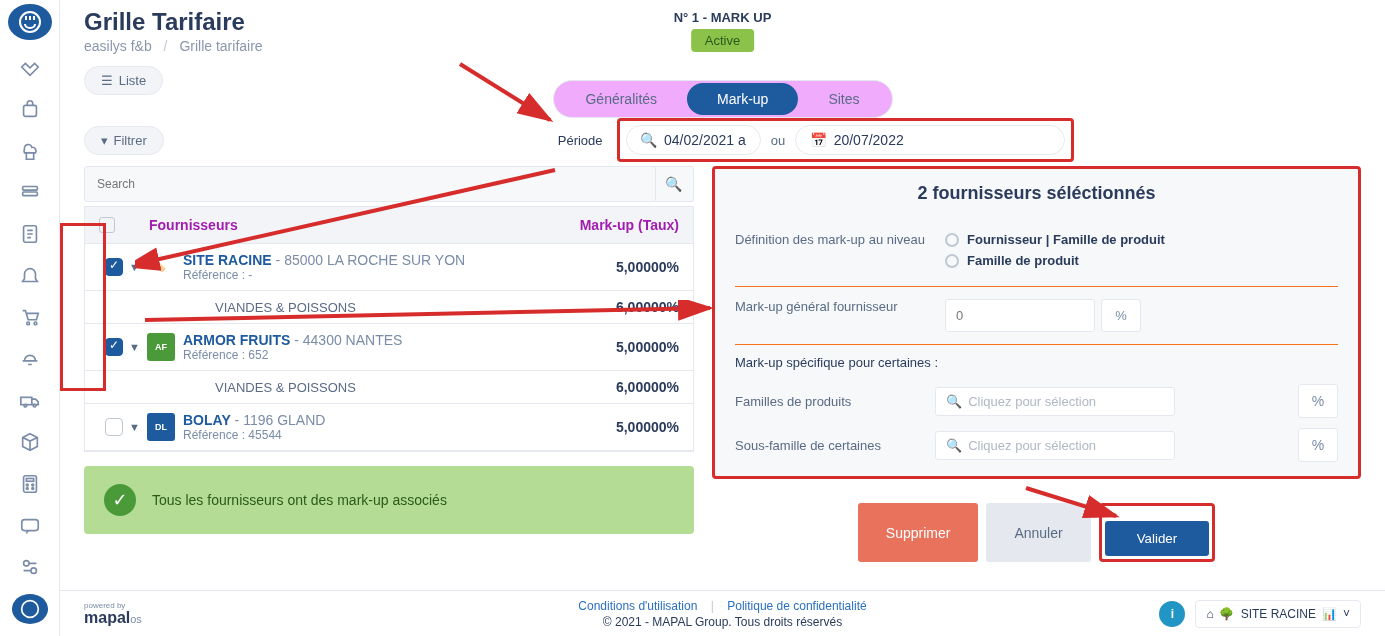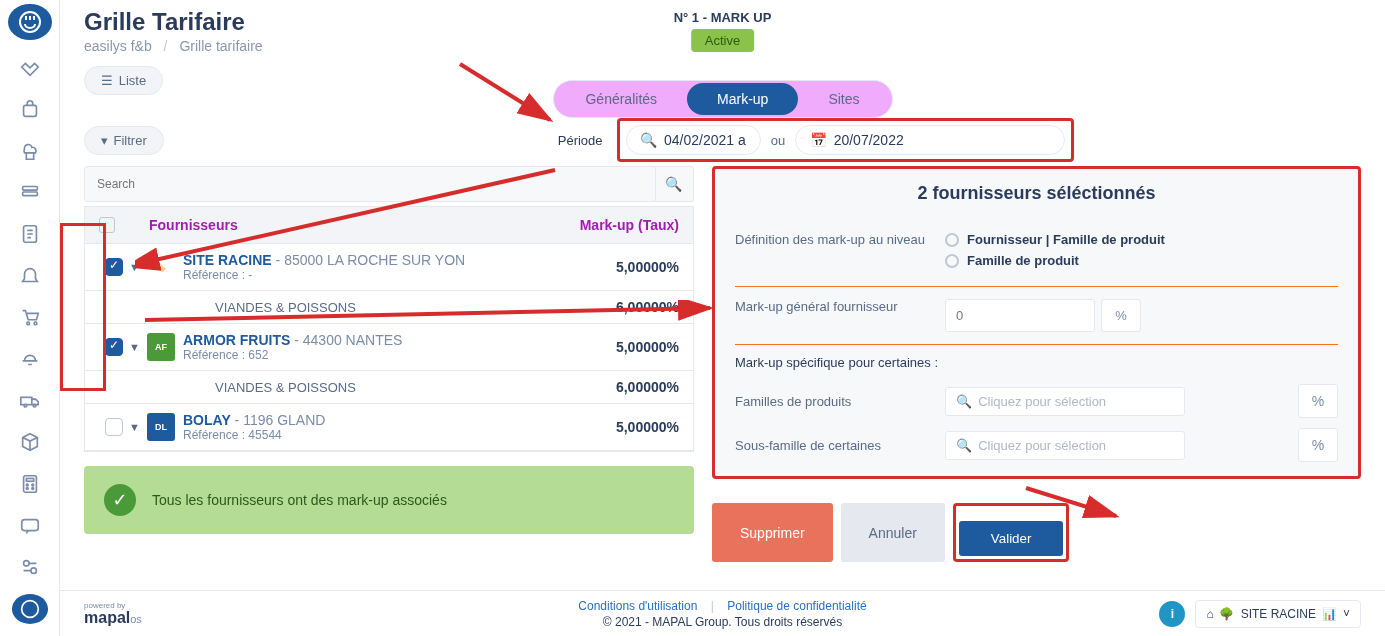--- a/index.html
+++ b/index.html
@@ -75,24 +75,24 @@
 .right-box h3 { text-align: center; font-size: 18px; color: #2a3b5c; font-weight: 600; margin-bottom: 16px; }
 .fr-row { display: flex; align-items: flex-start; padding: 12px 0; border-bottom: 1px solid #f97316; font-size: 13px; color: #5a6b85; }
 .fr-row:last-child { border-bottom: 0; }
 .fr-row .flabel { width: 210px; }
 .fr-row .fcontrol { flex: 1; }
 .radio-opt { display: flex; align-items: center; gap: 8px; margin-bottom: 6px; font-weight: 600; color: #2a3b5c; }
 .radio-opt .rdot { width: 14px; height: 14px; border-radius: 50%; border: 2px solid #c0c8d4; }
 .num-input { width: 150px; border: 1px solid #e5e9ef; background: #fff; padding: 8px 10px; border-radius: 3px; color: #8a97ac; font-size: 13px; }
 .pct-box { width: 40px; border: 1px solid #e5e9ef; background: #fff; padding: 8px 0; text-align: center; border-radius: 3px; color: #7a8ca8; margin-left: 6px; }
 .sel-field { display: inline-flex; align-items: center; gap: 6px; border: 1px solid #e5e9ef; background: #fff; border-radius: 3px; padding: 6px 10px; width: 240px; color: #b0b8c4; font-size: 13px; }
-.spec-row { display: flex; align-items: center; margin-top: 10px; gap: 10px; }
+.spec-row { display: flex; align-items: center; margin-top: 10px; }
 .spec-row .splab { width: 200px; color: #5a6b85; font-size: 13px; }
 
-.action-row { display: flex; justify-content: flex-start; gap: 0; margin-top: 24px; }
+.action-row { display: flex; justify-content: center; gap: 0; margin-top: 24px; }
 .btn-act { padding: 12px 28px; font-size: 14px; border: 0; border-radius: 3px; }
 .btn-del { background: #e8725b; color: #fff; }
 .btn-cancel { background: #e5e9ef; color: #5a6b85; margin-left: 8px; }
 .btn-valid-wrap { border: 3px solid #d62c2c; padding: 3px; margin-left: 8px; border-radius: 4px; }
 .btn-valid { background: #1e5a9e; color: #fff; padding: 10px 32px; border: 0; border-radius: 3px; margin-top: 12px; }
 
 .footer { position: absolute; bottom: 0; left: 60px; right: 0; height: 46px; border-top: 1px solid #e5e9ef; display: flex; align-items: center; padding: 0 24px; font-size: 12px; color: #7a8ca8; }
 .footer .mapal { display: flex; flex-direction: column; line-height: 1; }
 .footer .mapal .pb { font-size: 8px; }
 .footer .mapal .mn { font-size: 16px; font-weight: 700; color: #2a3b5c; }

